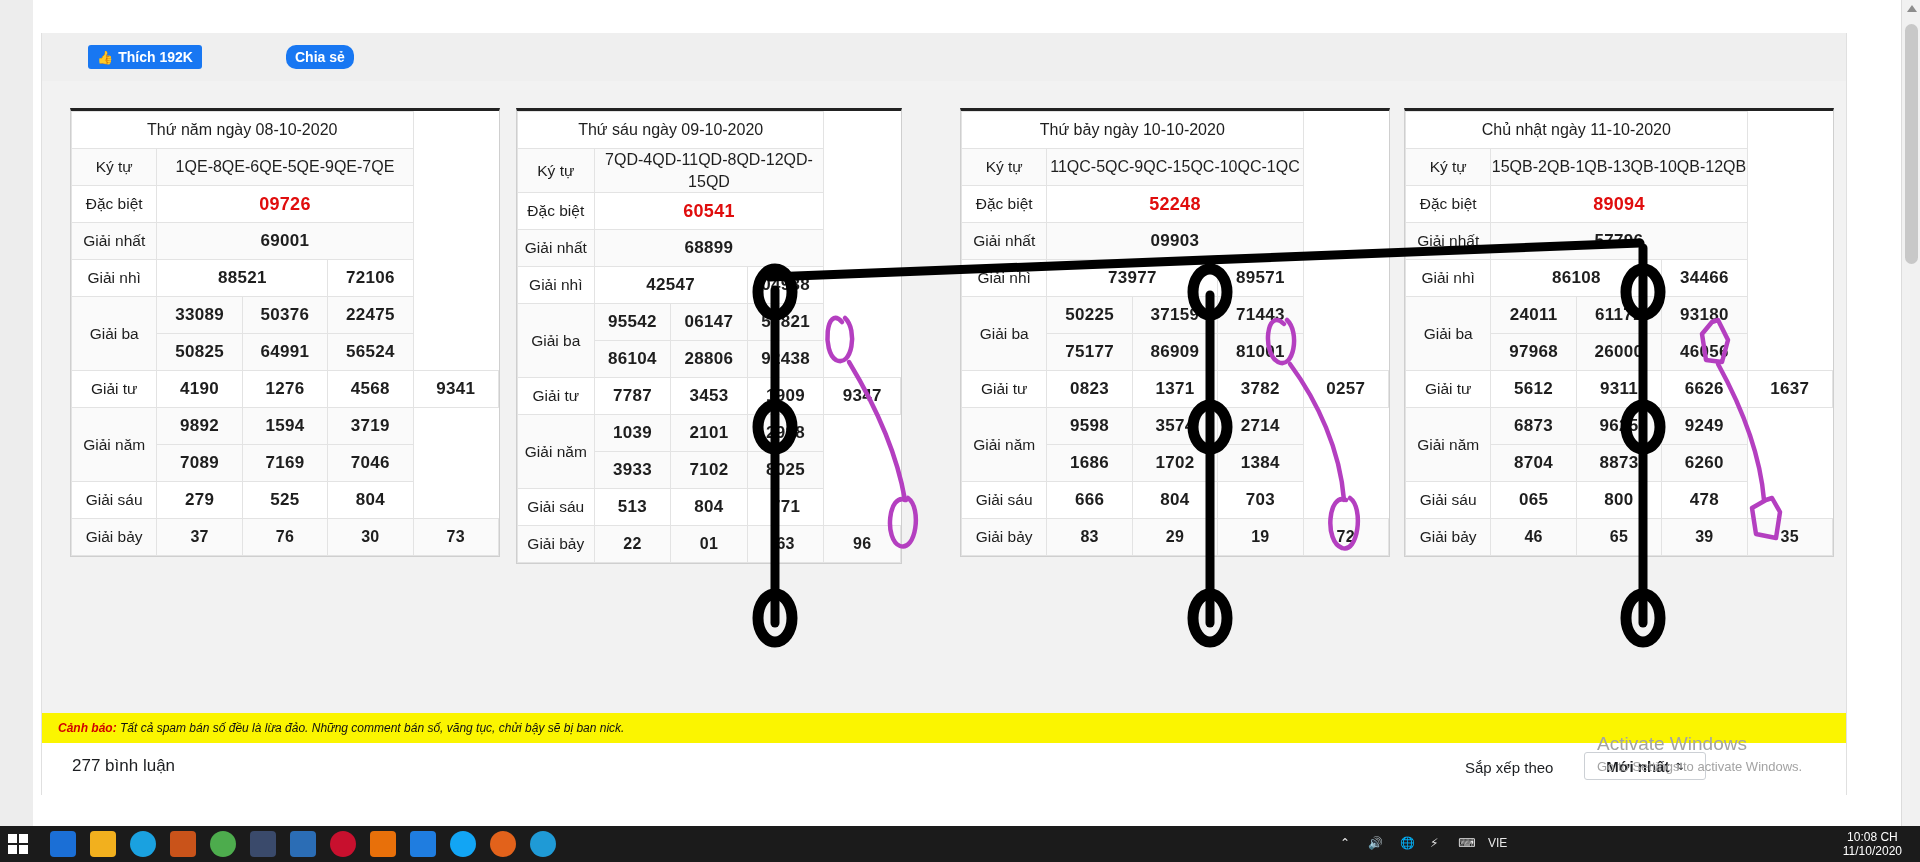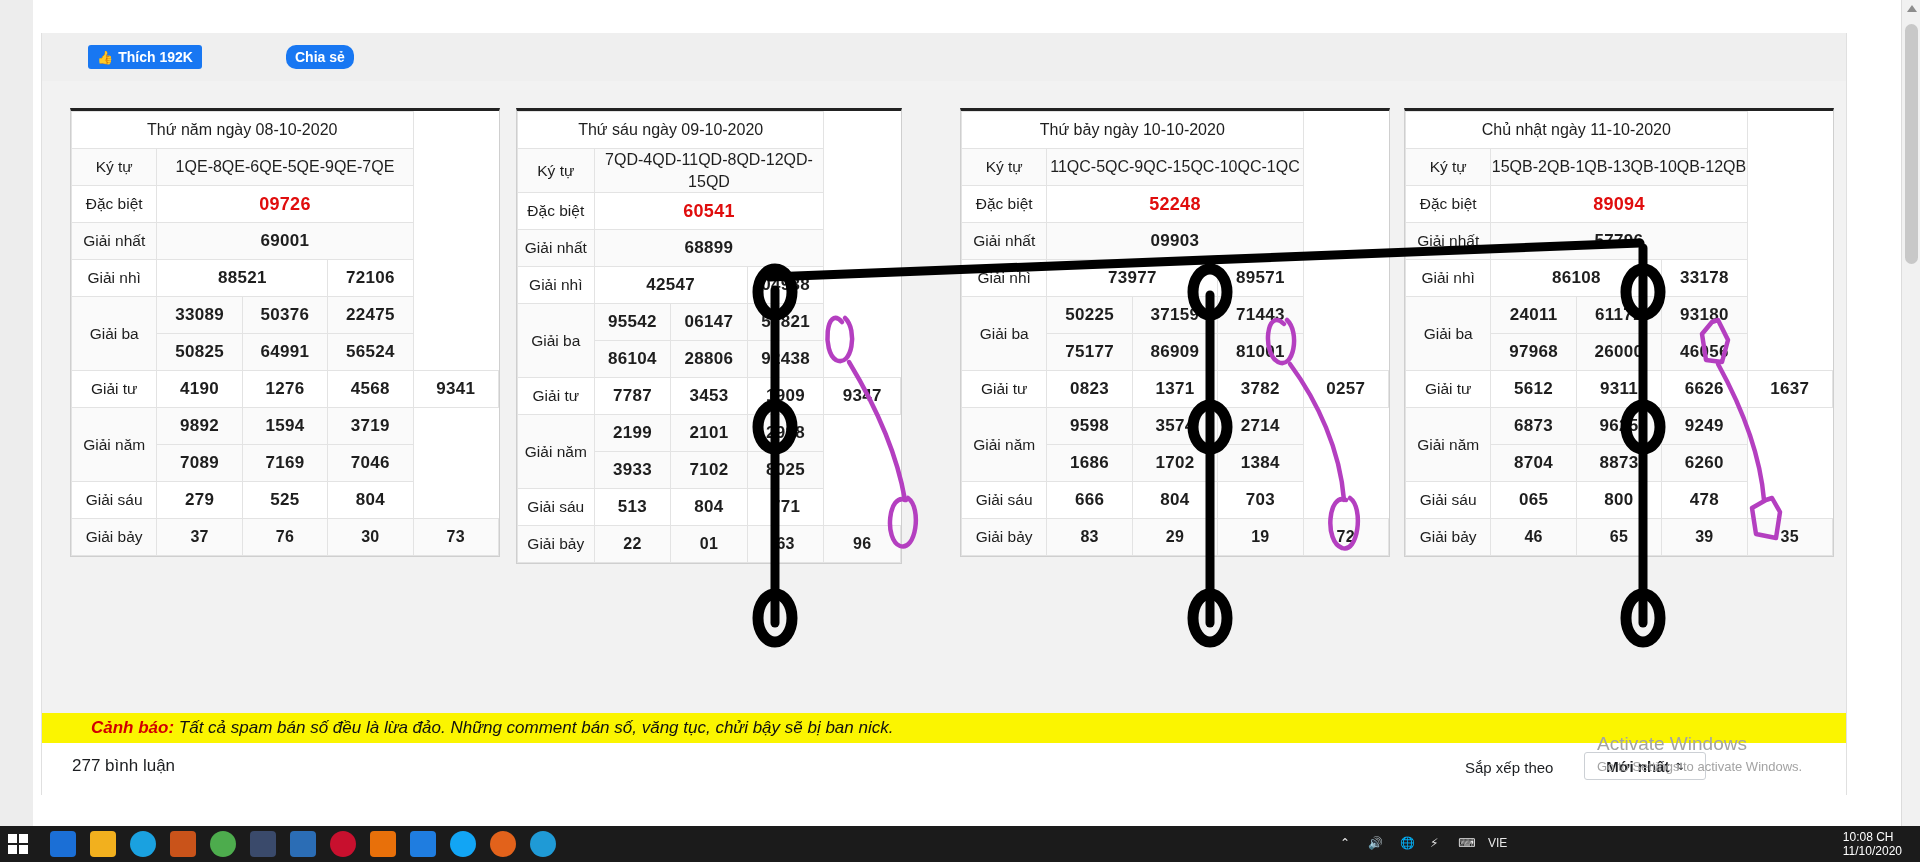--- a/index.html
+++ b/index.html
@@ -69,21 +69,21 @@
   tr.shade td{background:#fafafa;}
   tr.plain td{background:#ffffff;}
   td.small{font-size:16px;font-weight:bold;}
 
   
   #warning{
     position:absolute;left:41px;top:713px;width:1804px;height:30px;
     background:#fbf500;border-left:1px solid #e0e0e0;border-right:1px solid #e0e0e0;
     display:flex;align-items:center;
   }
-  #warning .wtext{margin-left:49px;font-size:17px;font-style:italic;color:#111;}
+  #warning .wtext{margin-left:16px;font-size:12px;font-style:italic;color:#111;}
   #warning .wtext b{color:#d10000;font-style:italic;}
 
   
   #commentbar{
     position:absolute;left:41px;top:743px;width:1804px;height:52px;background:#fff;
     border-left:1px solid #e0e0e0;border-right:1px solid #e0e0e0;
   }
   #comment-count{position:absolute;left:30px;top:13px;font-size:17px;color:#1c1e21;}
   #sort-label{position:absolute;left:1423px;top:16px;font-size:15px;color:#1c1e21;}
   #sort-select{
@@ -98,21 +98,21 @@
   #activate{position:absolute;left:1597px;top:733px;width:300px;color:#9a9a9a;}
   #activate .a1{font-size:19px;color:#a3a3a3;}
   #activate .a2{font-size:13px;margin-top:4px;color:#a3a3a3;}
 
   
   #taskbar{position:absolute;left:0;top:826px;width:1920px;height:36px;background:#1b1b1b;}
   #start{position:absolute;left:8px;top:8px;width:20px;height:20px;display:grid;grid-template-columns:1fr 1fr;grid-template-rows:1fr 1fr;gap:2px;}
   #start i{background:#fff;display:block;}
   .tbicon{position:absolute;top:5px;width:26px;height:26px;border-radius:4px;}
   .tray{position:absolute;top:10px;color:#e8e8e8;font-size:12px;}
-  #clock{position:absolute;right:18px;top:4px;color:#fff;font-size:12px;text-align:left;line-height:14px;}
+  #clock{position:absolute;right:18px;top:4px;color:#fff;font-size:12px;text-align:center;line-height:14px;}
 
   
   #overlay{position:absolute;left:0;top:0;width:1920px;height:862px;pointer-events:none;}
 </style>
 </head>
 <body>
 
 <div id="page">
 
   <div id="left-gutter"></div>
@@ -236,21 +236,21 @@
             </tr>
         <tr class="plain">
               <td class="lbl">Giải tư</td>
             <td class="num">7787</td>
             <td class="num">3453</td>
             <td class="num">1909</td>
             <td class="num">9347</td>
             </tr>
         <tr class="shade">
               <td class="lbl" rowspan="2">Giải năm</td>
-            <td class="num">2199</td>
+            <td class="num">1039</td>
             <td class="num">2101</td>
             <td class="num">2988</td>
             </tr>
         <tr class="shade">
             <td class="num">3933</td>
             <td class="num">7102</td>
             <td class="num">8025</td>
             </tr>
         <tr class="plain">
               <td class="lbl">Giải sáu</td>
@@ -352,21 +352,21 @@
               <td class="lbl lbl-db">Đặc biệt</td>
             <td class="num db" colspan="3">89094</td>
             </tr>
         <tr class="shade">
               <td class="lbl">Giải nhất</td>
             <td class="num" colspan="3">57796</td>
             </tr>
         <tr class="plain">
               <td class="lbl">Giải nhì</td>
             <td class="num" colspan="2">86108</td>
-            <td class="num">33178</td>
+            <td class="num">34466</td>
             </tr>
         <tr class="shade">
               <td class="lbl" rowspan="2">Giải ba</td>
             <td class="num">24011</td>
             <td class="num">61172</td>
             <td class="num">93180</td>
             </tr>
         <tr class="shade">
             <td class="num">97968</td>
             <td class="num">26000</td>

